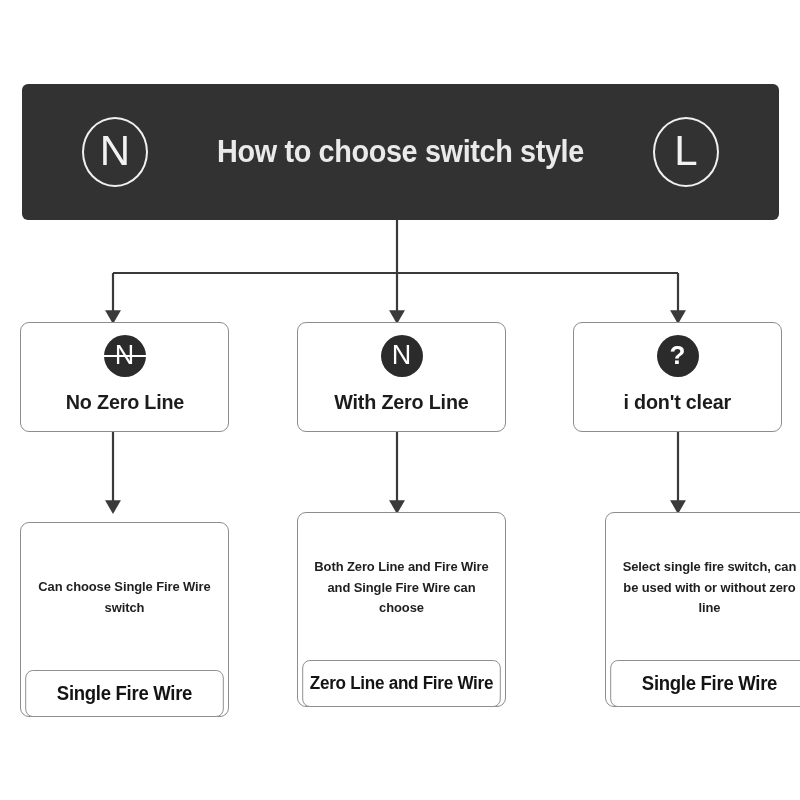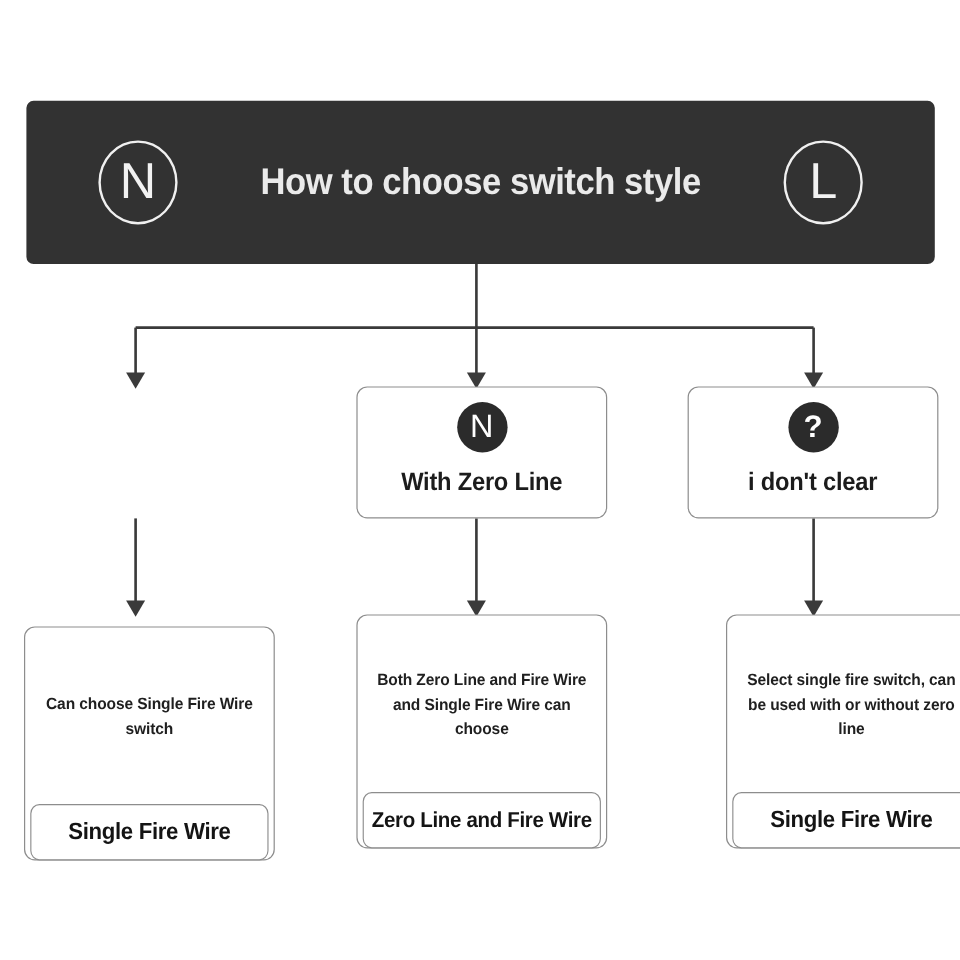--- a/index.html
+++ b/index.html
@@ -227,20 +227,29 @@
 
     <path d="M113,273 L113,313" stroke="#3a3a3a" stroke-width="2.2" fill="none" marker-end="url(#arrowhead)"></path>
     <path d="M397,273 L397,313" stroke="#3a3a3a" stroke-width="2.2" fill="none" marker-end="url(#arrowhead)"></path>
     <path d="M678,273 L678,313" stroke="#3a3a3a" stroke-width="2.2" fill="none" marker-end="url(#arrowhead)"></path>
 
     <path d="M113,432 L113,503" stroke="#3a3a3a" stroke-width="2.2" fill="none" marker-end="url(#arrowhead)"></path>
     <path d="M397,432 L397,503" stroke="#3a3a3a" stroke-width="2.2" fill="none" marker-end="url(#arrowhead)"></path>
     <path d="M678,432 L678,503" stroke="#3a3a3a" stroke-width="2.2" fill="none" marker-end="url(#arrowhead)"></path>
   </svg>
 
+  <div class="option-box col1">
+    <div class="badge">
+      <span>N</span>
+      <span class="strike">
+        <span class="strike-inner"></span>
+      </span>
+    </div>
+    <div class="option-label">No Zero Line</div>
+  </div>
 
   <div class="option-box col2">
     <div class="badge">
       <span>N</span>
     </div>
     <div class="option-label">With Zero Line</div>
   </div>
 
   <div class="option-box col3">
     <div class="badge q">

